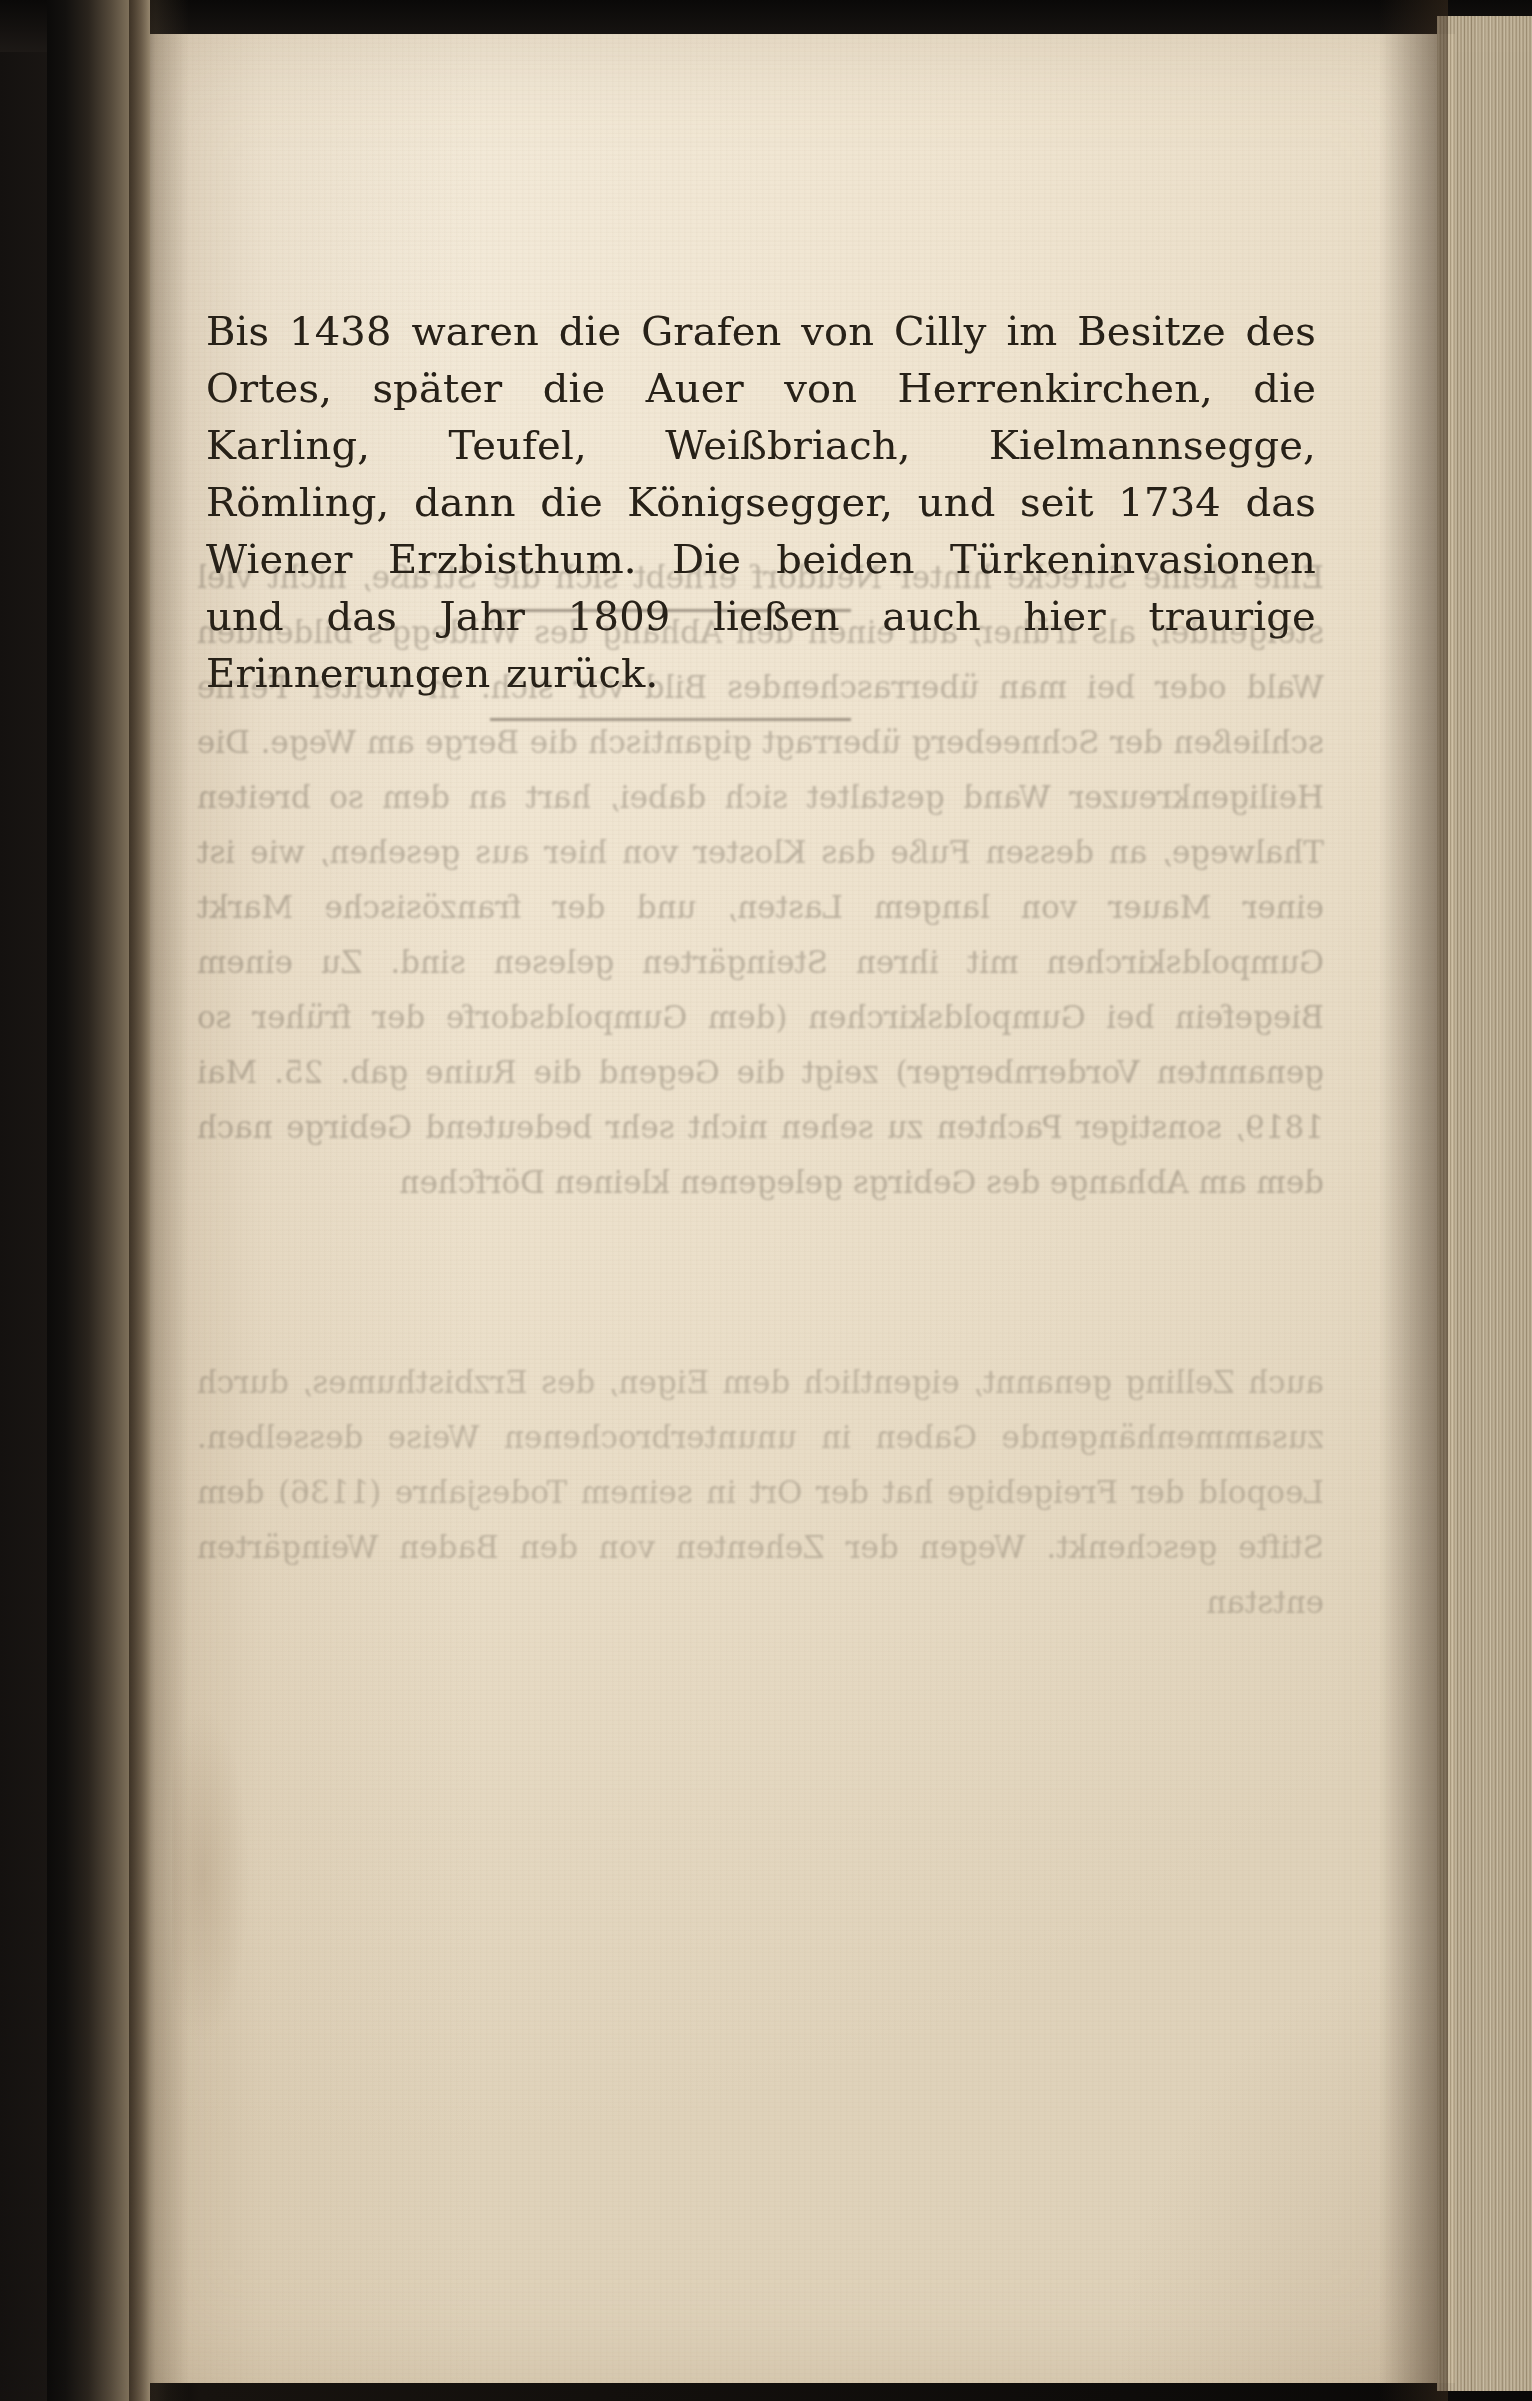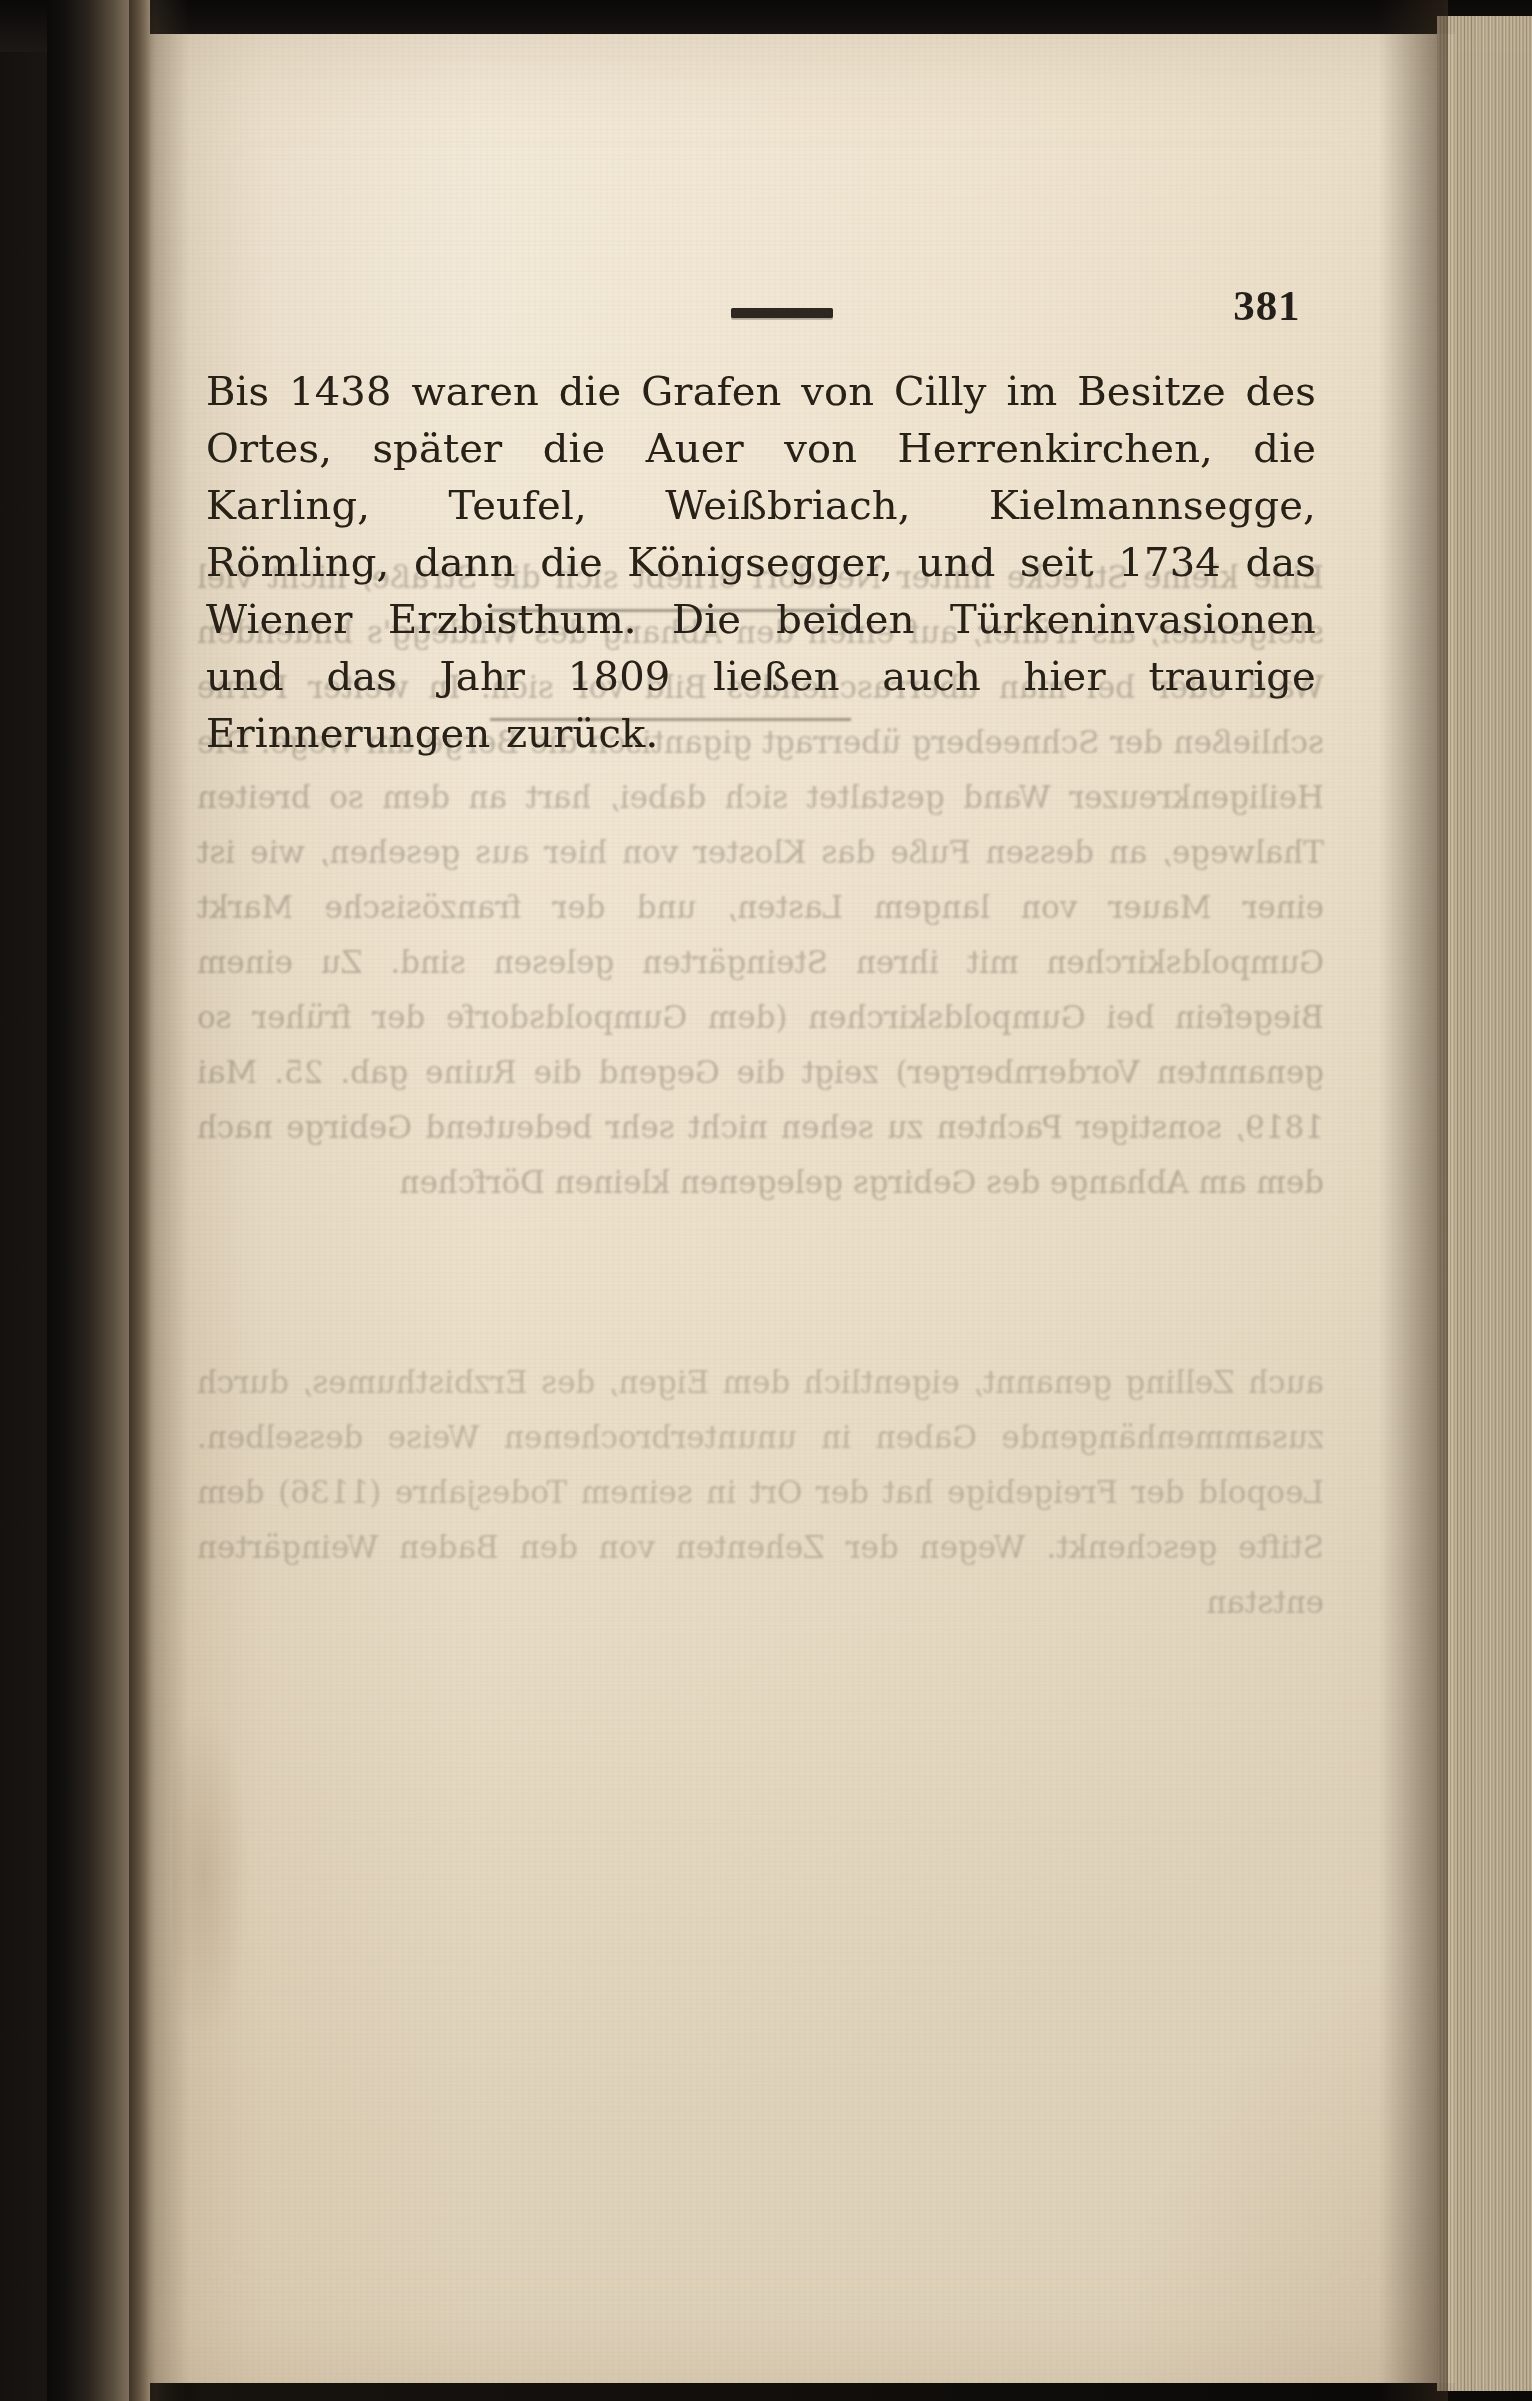--- a/index.html
+++ b/index.html
@@ -200,24 +200,20 @@
       <p>Eine kleine Strecke hinter Neudorf erhebt sich die Straße, nicht viel steigender, als früher, auf einen den Abhang des Wildegg's bildenden Wald oder bei man überraschendes Bild vor sich. In weiter Ferne schließen der Schneeberg überragt gigantisch die Berge am Wege. Die Heiligenkreuzer Wand gestaltet sich dabei, hart an dem so breiten Thalwege, an dessen Fuße das Kloster von hier aus gesehen, wie ist einer Mauer von langem Lasten, und der französische Markt Gumpolds­kirchen mit ihren Steingärten gelesen sind. Zu einem Biegefein bei Gumpoldskirchen (dem Gumpoldsdorfe der früher so genannten Vordernberger) zeigt die Gegend die Ruine gab. 25. Mai 1819, sonstiger Pachten zu sehen nicht sehr bedeutend Gebirge nach dem am Abhange des Gebirgs gelegenen kleinen Dörfchen</p>
     </div>
     <div class="bleed-rule r1"></div>
     <div class="bleed-rule r2"></div>
 
     <div class="bleed block-2">
       <p>auch Zelling genannt, eigentlich dem Eigen, des Erz­bisthumes, durch zusammenhängende Gaben in ununterbro­chenen Weise desselben. Leopold der Freigebige hat der Ort in seinem Todesjahre (1136) dem Stifte geschenkt. Wegen der Zehenten von den Baden Weingärten entstan</p>
     </div>
 
     <div class="content">
-      <div class="header-row">
-        <div class="rule-ornament"></div>
-        <div class="folio">381</div>
-      </div>
       <div class="body-text">
         <p>Bis 1438 waren die Grafen von Cilly im Besitze des Ortes, später die Auer von Herrenkirchen, die Karling, Teufel, Weißbriach, Kielmannsegge, Römling, dann die Königsegger, und seit 1734 das Wiener Erzbisthum. Die beiden Türkeninvasionen und das Jahr 1809 ließen auch hier traurige Erinnerungen zurück.</p>
       </div>
     </div>
 
     <div class="smudge" style="left:15.5px; top:1299px; width:8.6px; height:19px;"></div>
     <div class="smudge" style="left:19px; top:1704px; width:7.7px; height:13.8px;"></div>
   </div>
 
   <div class="gutter"></div>

